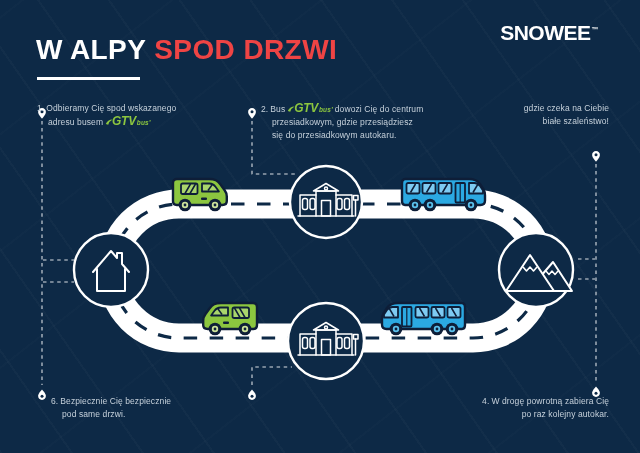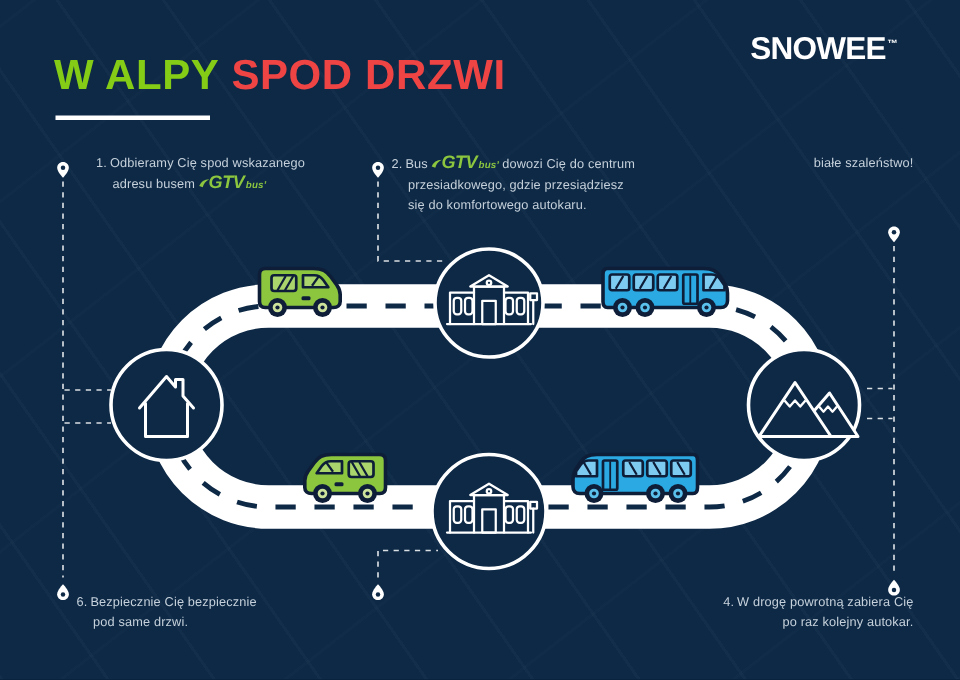--- a/index.html
+++ b/index.html
@@ -13,21 +13,21 @@
     content:"";position:absolute;inset:0;pointer-events:none;
     background:
       repeating-linear-gradient(55deg, rgba(255,255,255,0.022) 0 2px, transparent 2px 58px),
       repeating-linear-gradient(-38deg, rgba(255,255,255,0.013) 0 2px, transparent 2px 92px);
   }
   
   .title{
     position:absolute;left:36px;top:34px;margin:0;
     font-size:28px;font-weight:bold;letter-spacing:.4px;white-space:nowrap;
   }
-  .t-white{color:#84cc16;}
+  .t-white{color:#ffffff;}
   .t-blue{color:#ef4444;margin-left:8px;}
   .underline{position:absolute;left:37px;top:77px;width:103px;height:2.5px;background:#ffffff;}
   .brand{
     position:absolute;right:42px;top:21px;color:#ffffff;
     font-size:21px;font-weight:bold;letter-spacing:-0.5px;white-space:nowrap;
   }
   .brand sup{font-size:7px;vertical-align:super;margin-left:1px;}
   
   .step{
     position:absolute;color:#c6d1db;font-size:8.5px;line-height:13px;letter-spacing:.1px;
@@ -152,36 +152,37 @@
     <use href="#g-bus" transform="translate(466,300) scale(-1,1)"></use>
 
     <use href="#g-pin" transform="translate(42,108) scale(0.75)"></use>
     <use href="#g-pin" transform="translate(252,108) scale(0.75)"></use>
     <use href="#g-pin" transform="translate(596,151) scale(0.75)"></use>
     <use href="#g-pin" transform="translate(596,397) rotate(180) scale(0.75)"></use>
     <use href="#g-pin" transform="translate(252,400) rotate(180) scale(0.75)"></use>
     <use href="#g-pin" transform="translate(42,400) rotate(180) scale(0.75)"></use>
   </svg>
 
-  <div class="step left" style="left:64px;top:102px;">
+  <div class="step left" style="left:37px;top:102px;">
     <div class="ln"><span class="num">1.</span><span>Odbieramy Cię spod wskazanego</span></div>
     <div class="ln ind"><span>adresu busem</span><span class="gtv"><svg width="8" height="8" viewBox="0 0 10 10">
             <path d="M1,7.5 Q3,2 9.5,1.8 Q5,4 4,8.5 Z" fill="#8cc63f"></path>
           </svg><span class="main">GTV</span><span class="sub">bus’</span></span></div>
   </div>
 
   <div class="step left" style="left:261px;top:102px;">
     <div class="ln"><span class="num">2.</span><span>Bus</span><span class="gtv"><svg width="8" height="8" viewBox="0 0 10 10">
             <path d="M1,7.5 Q3,2 9.5,1.8 Q5,4 4,8.5 Z" fill="#8cc63f"></path>
           </svg><span class="main">GTV</span><span class="sub">bus’</span></span><span>dowozi Cię do centrum</span></div>
-    <div class="ln ind"><span>przesiadkowego, gdzie przesiądziesz</span></div>
-    <div class="ln ind"><span>się do komfortowego autokaru.</span></div>
+    <div class="ln ind"><span>przesiadkowym, gdzie przesiądziesz</span></div>
+    <div class="ln ind"><span>się do przesiadkowym autokaru.</span></div>
   </div>
 
   <div class="step right" style="right:31px;top:102px;">
+    <div class="ln"><span>gdzie czeka na Ciebie</span></div>
     <div class="ln"><span>białe szaleństwo!</span></div>
   </div>
 
   <div class="step right" style="right:31px;top:395px;text-align:right;">
     <div class="ln"><span class="num">4.</span><span>W drogę powrotną zabiera Cię</span></div>
     <div class="ln"><span>po raz kolejny autokar.</span></div>
   </div>
 
   <div class="step left" style="left:261px;top:395px;">
   </div>

